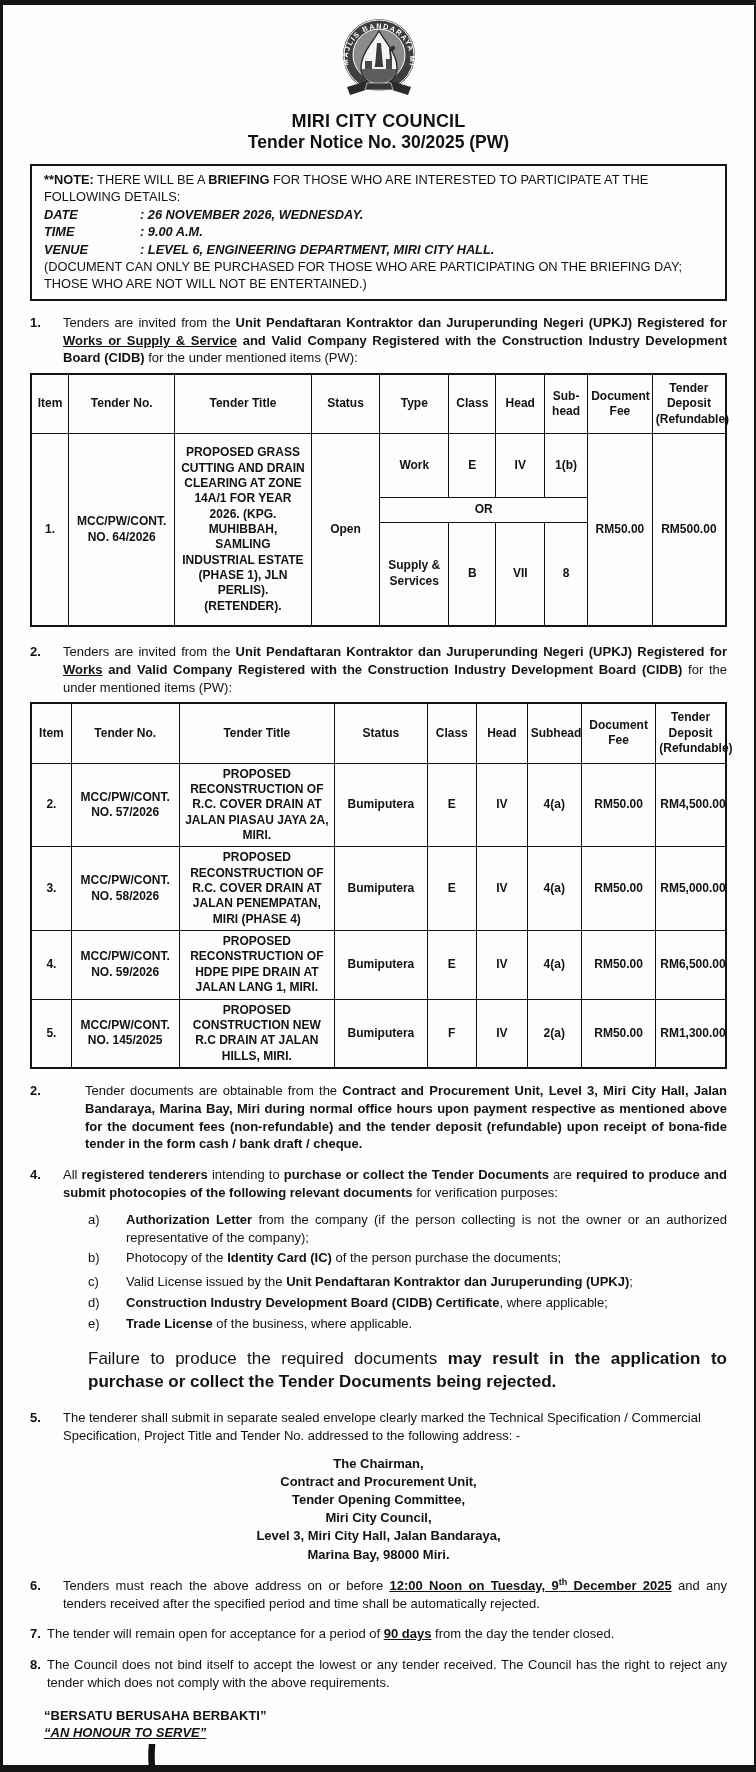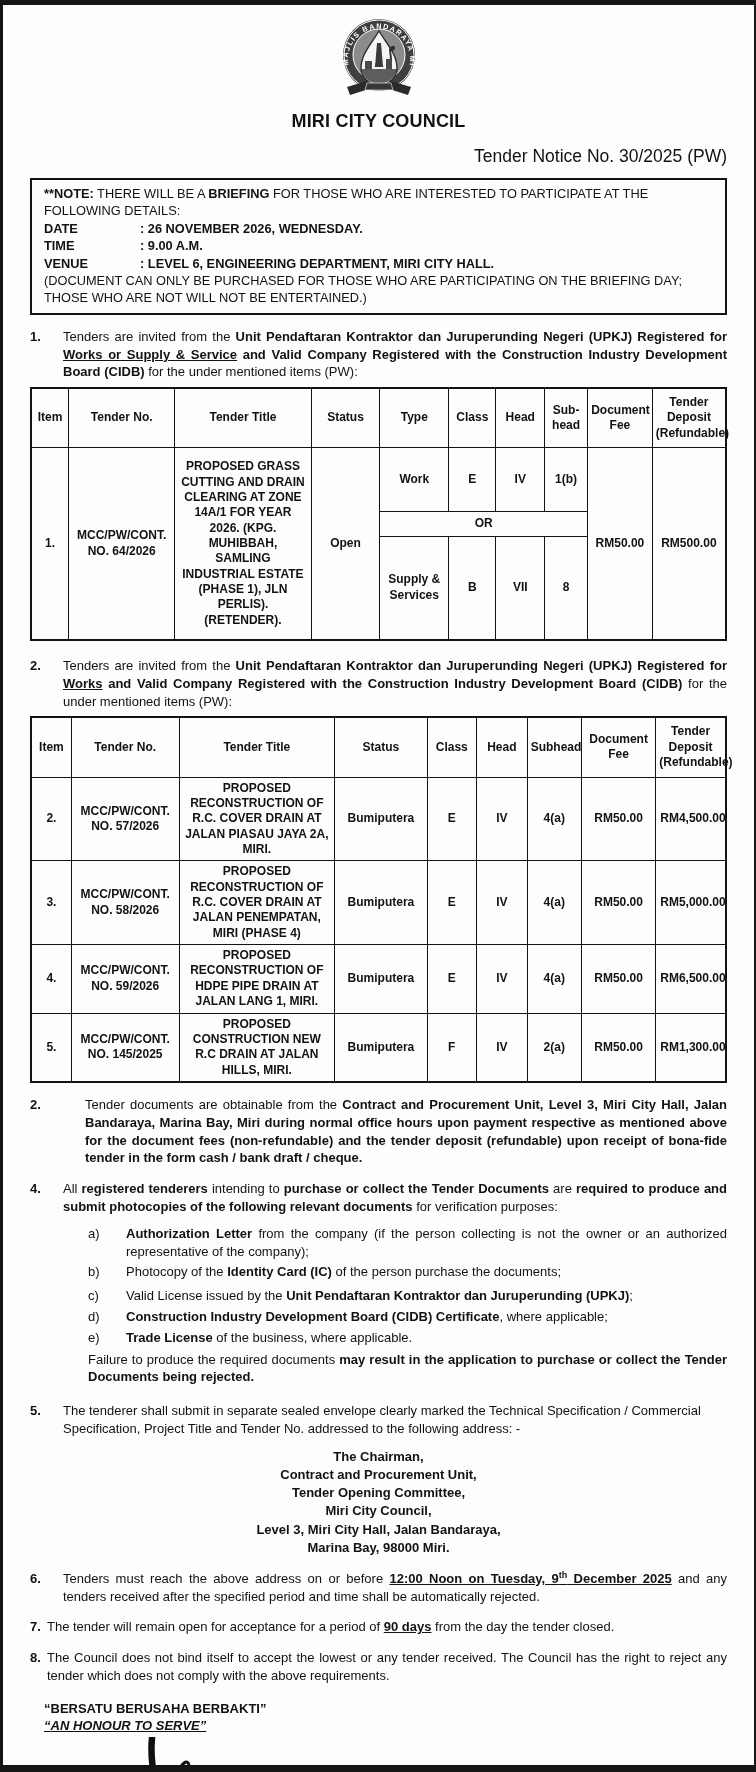--- a/index.html
+++ b/index.html
@@ -14,25 +14,25 @@
   .content { padding:6px 27px 0 27px; }
   .b { font-weight:700; }
   .u { text-decoration:underline; }
   .i { font-style:italic; }
   sup { font-size:9px; vertical-align:super; line-height:0; }
 
   
   .logo-wrap { text-align:center; margin-top:4px; }
   .logo-wrap svg { display:inline-block; }
   .org-name { text-align:center; font-size:18px; font-weight:700; letter-spacing:0.2px; margin-top:0px; }
-  .notice-no { text-align:right; font-size:17.5px; font-weight:400; margin-top:14px; }
+  .notice-no { text-align:center; font-size:17.5px; font-weight:700; margin-top:0; }
 
   
   .note-box { border:2px solid #131313; margin-top:11px; padding:5px 28px 6px 12px; font-size:12.8px; line-height:1.36; }
-  .note-row { display:flex; }
+  .note-row { display:flex;font-style:italic; }
   .note-row .lbl { width:96px; flex:none; font-weight:700; }
   .note-row .val { font-weight:700; }
 
   
   .sec { position:relative; padding-left:33px; margin-top:13px; font-size:13px; line-height:1.37; text-align:justify; }
   .sec .num { position:absolute; left:0; top:0; font-weight:700; }
   .sec.wide-num { padding-left:55px; }
   .sec.tight { padding-left:17px; }
   .sec.no-just { text-align:left; }
 
@@ -41,21 +41,21 @@
   th,td { border:1px solid #131313; font-size:12px; font-weight:700; text-align:center; vertical-align:middle; padding:3px 4px; line-height:1.28; }
   th { padding:6px 3px; }
   td.title { text-align:center; }
   table { border:2px solid #131313; }
   .or-cell { padding:4px; }
 
   
   .doc-list { margin-left:25px; margin-top:9px; }
   .doc-item { position:relative; padding-left:38px; font-size:13px; line-height:1.37; text-align:justify; margin-top:3px; }
   .doc-item .letter { position:absolute; left:0; top:0; }
-  .failure { margin-left:25px; margin-top:4px; font-size:13px; line-height:1.37; text-align:justify; }
+  .failure { margin-left:25px; margin-top:14px; font-size:17px; line-height:1.37; text-align:justify; }
 
   
   .address { text-align:center; font-size:13px; font-weight:700; line-height:1.4; margin-top:10px; }
 
   
   .mottos { margin-left:14px; margin-top:15px; font-size:13px; font-weight:700; line-height:1.35; }
   .sig-area { position:relative; margin-left:14px; margin-top:6px; height:128px; }
   .sig-svg { position:absolute; left:68px; top:-4px; pointer-events:none; }
 </style>
 </head>

